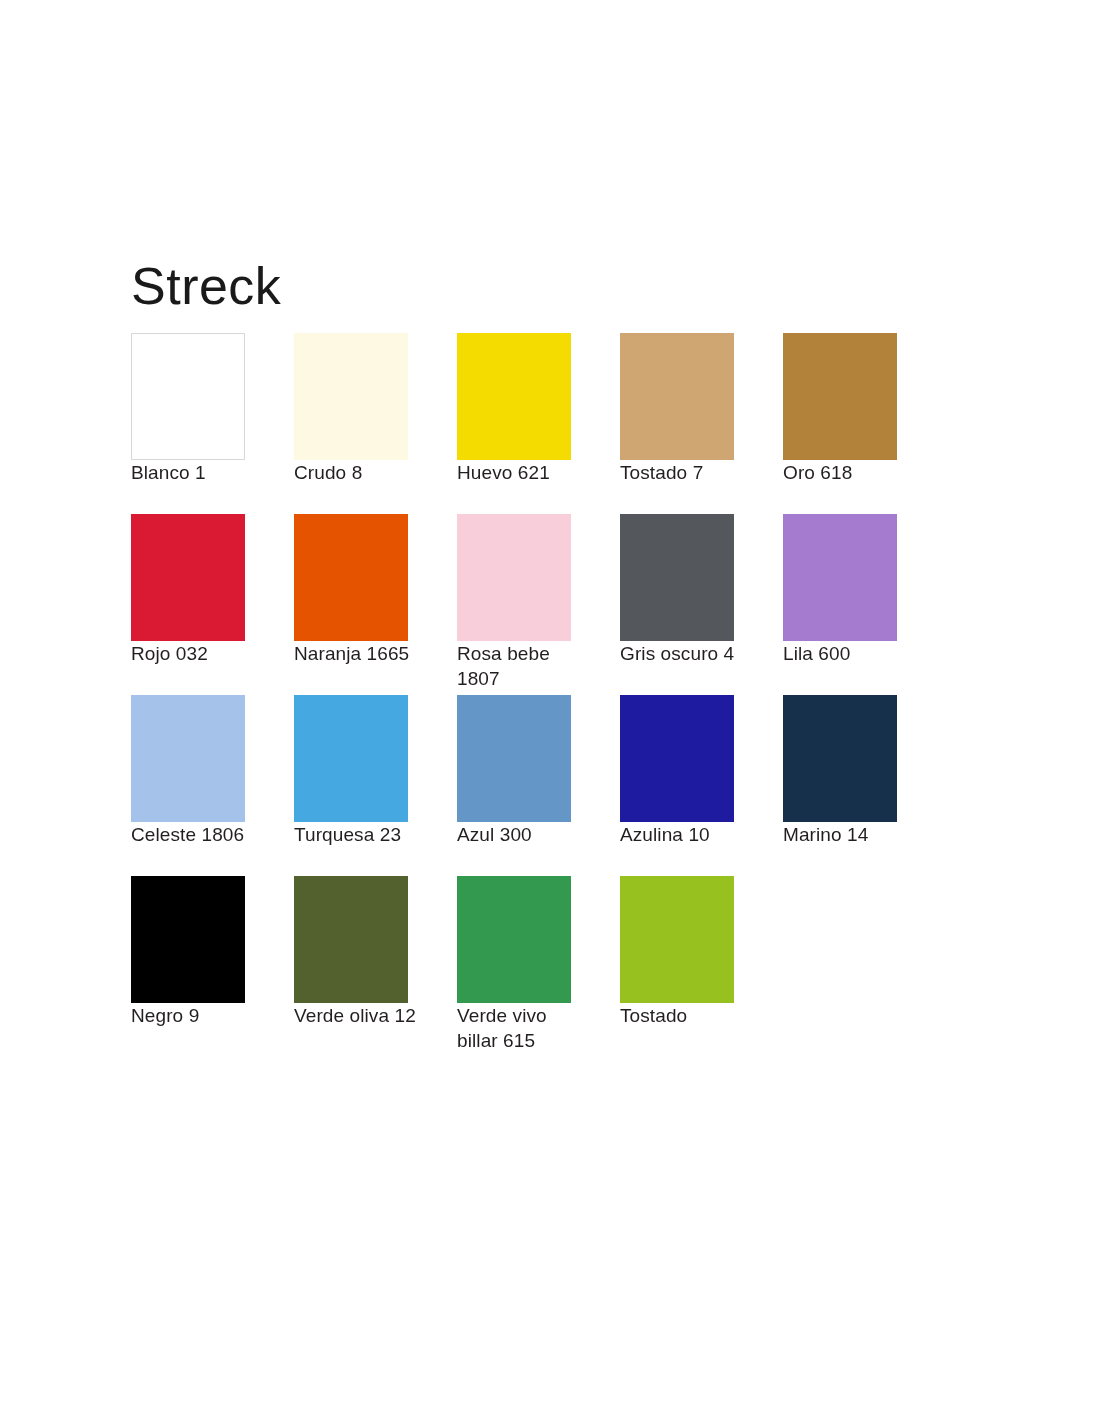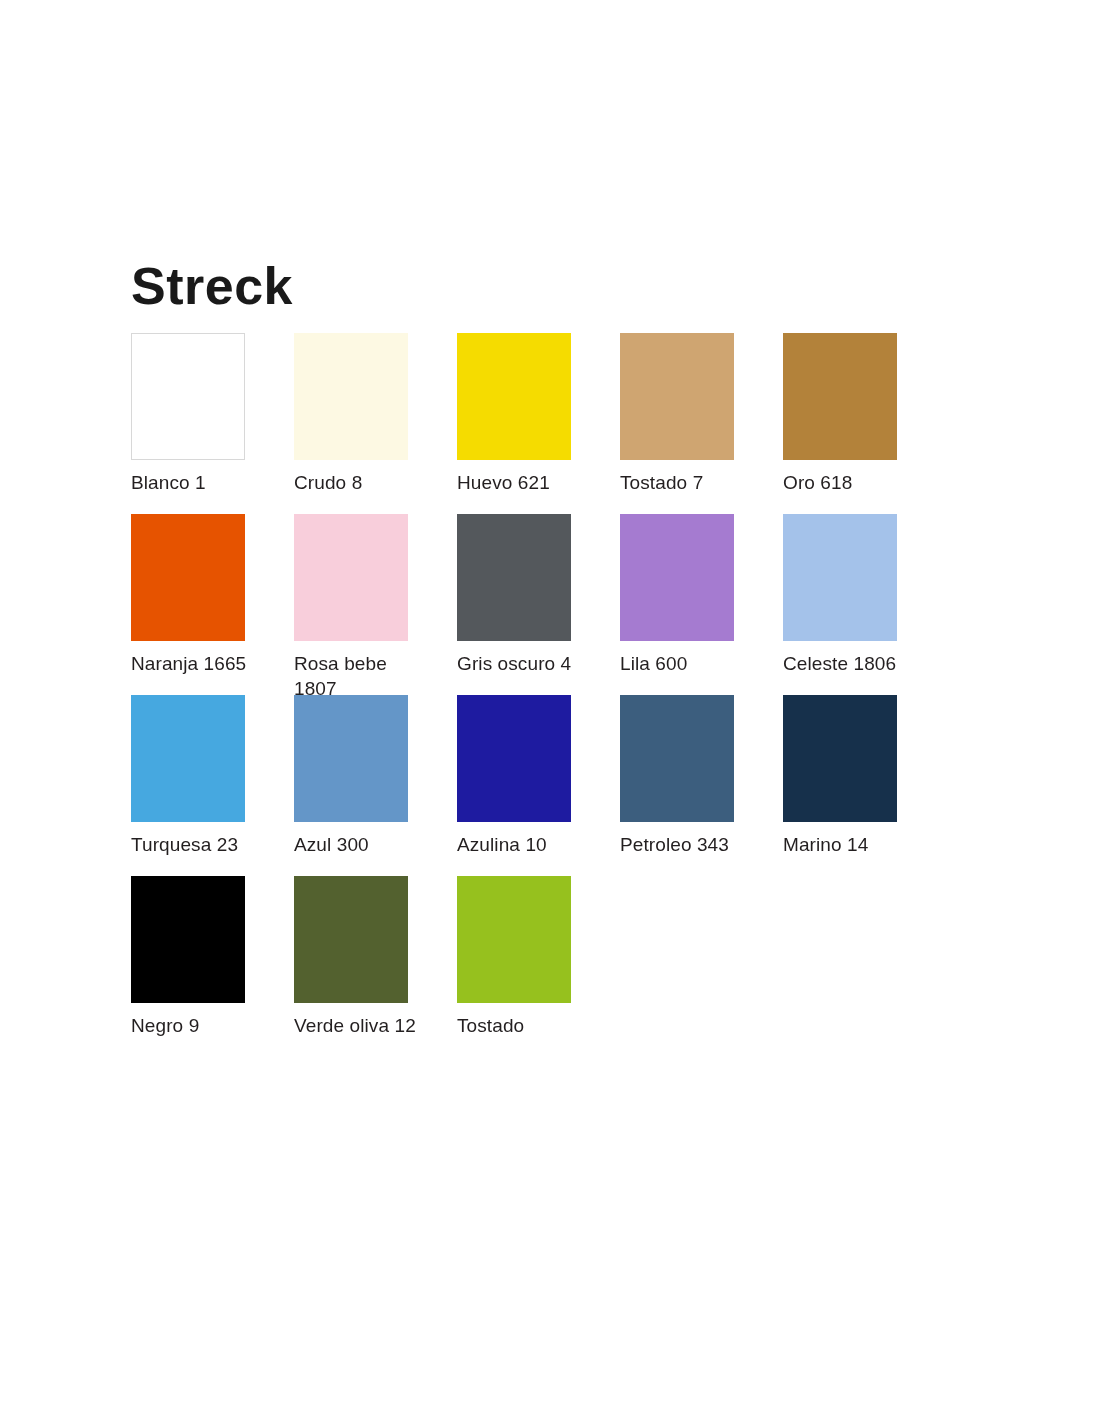--- a/index.html
+++ b/index.html
@@ -20,21 +20,21 @@
     left: 0; top: 0;
     width: 1100px;
     height: 1422px;
     background: #ffffff;
   }
   .title {
     position: absolute;
     left: 131px;
     top: 225px;
     font-size: 52px;
-    font-weight: 700;
+    font-weight: 400;
     letter-spacing: 0.5px;
     color: #1a1a1a;
     line-height: 1;
   }
   .palette-grid {
     position: absolute;
     left: 131px;
     top: 333px;
     width: 800px;
     display: grid;
@@ -51,21 +51,20 @@
     width: 114px;
     height: 127px;
     display: block;
   }
   .swatch-chip.bordered {
     width: 112px;
     height: 125px;
     border: 1px solid #d8d8d8;
   }
   .swatch-label {
-    margin-top: 10px;
     font-size: 19px;
     font-weight: 400;
     line-height: 1.33;
     color: #231f20;
     letter-spacing: 0.1px;
     max-width: 132px;
     white-space: pre-line;
   }
 </style>
 </head>
@@ -90,20 +89,24 @@
       </div>
       <div class="swatch-cell">
         <div class="swatch-chip" style="background-color: rgb(207, 165, 113);"></div>
         <div class="swatch-label">Tostado 7</div>
       </div>
       <div class="swatch-cell">
         <div class="swatch-chip" style="background-color: rgb(179, 130, 58);"></div>
         <div class="swatch-label">Oro 618</div>
       </div>
       <div class="swatch-cell">
+        <div class="swatch-chip" style="background-color: rgb(217, 26, 50);"></div>
+        <div class="swatch-label">Rojo 032</div>
+      </div>
+      <div class="swatch-cell">
         <div class="swatch-chip" style="background-color: rgb(230, 83, 0);"></div>
         <div class="swatch-label">Naranja 1665</div>
       </div>
       <div class="swatch-cell">
         <div class="swatch-chip" style="background-color: rgb(248, 206, 219);"></div>
         <div class="swatch-label">Rosa bebe 1807</div>
       </div>
       <div class="swatch-cell">
         <div class="swatch-chip" style="background-color: rgb(84, 88, 92);"></div>
         <div class="swatch-label">Gris oscuro 4</div>
@@ -122,34 +125,34 @@
       </div>
       <div class="swatch-cell">
         <div class="swatch-chip" style="background-color: rgb(100, 150, 200);"></div>
         <div class="swatch-label">Azul 300</div>
       </div>
       <div class="swatch-cell">
         <div class="swatch-chip" style="background-color: rgb(30, 27, 160);"></div>
         <div class="swatch-label">Azulina 10</div>
       </div>
       <div class="swatch-cell">
-        <div class="swatch-chip" style="background-color: rgb(60, 94, 126);"></div>
-        <div class="swatch-label">Petroleo 343</div>
-      </div>
-      <div class="swatch-cell">
         <div class="swatch-chip" style="background-color: rgb(22, 48, 75);"></div>
         <div class="swatch-label">Marino 14</div>
       </div>
       <div class="swatch-cell">
         <div class="swatch-chip" style="background-color: rgb(0, 0, 0);"></div>
         <div class="swatch-label">Negro 9</div>
       </div>
       <div class="swatch-cell">
         <div class="swatch-chip" style="background-color: rgb(83, 97, 47);"></div>
         <div class="swatch-label">Verde oliva 12</div>
       </div>
       <div class="swatch-cell">
+        <div class="swatch-chip" style="background-color: rgb(51, 153, 79);"></div>
+        <div class="swatch-label">Verde vivo billar 615</div>
+      </div>
+      <div class="swatch-cell">
         <div class="swatch-chip" style="background-color: rgb(150, 193, 30);"></div>
         <div class="swatch-label">Tostado</div>
       </div>
     </div>
 
 </div>
 
 </body></html>

